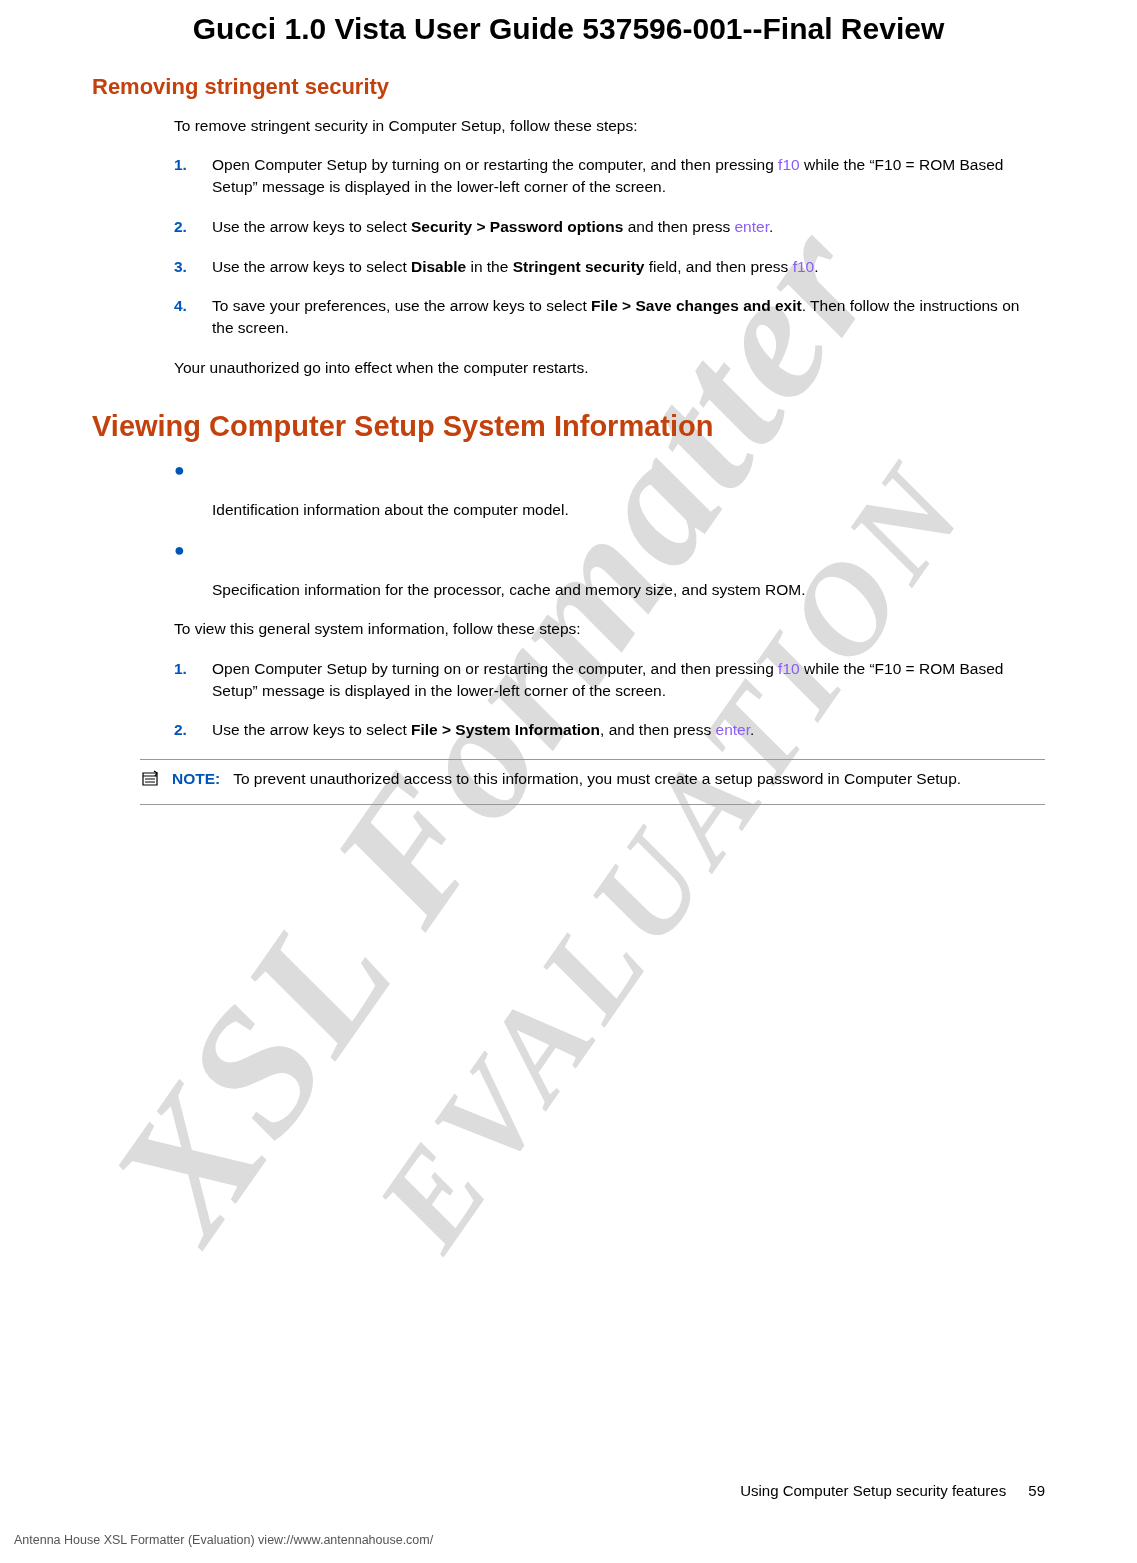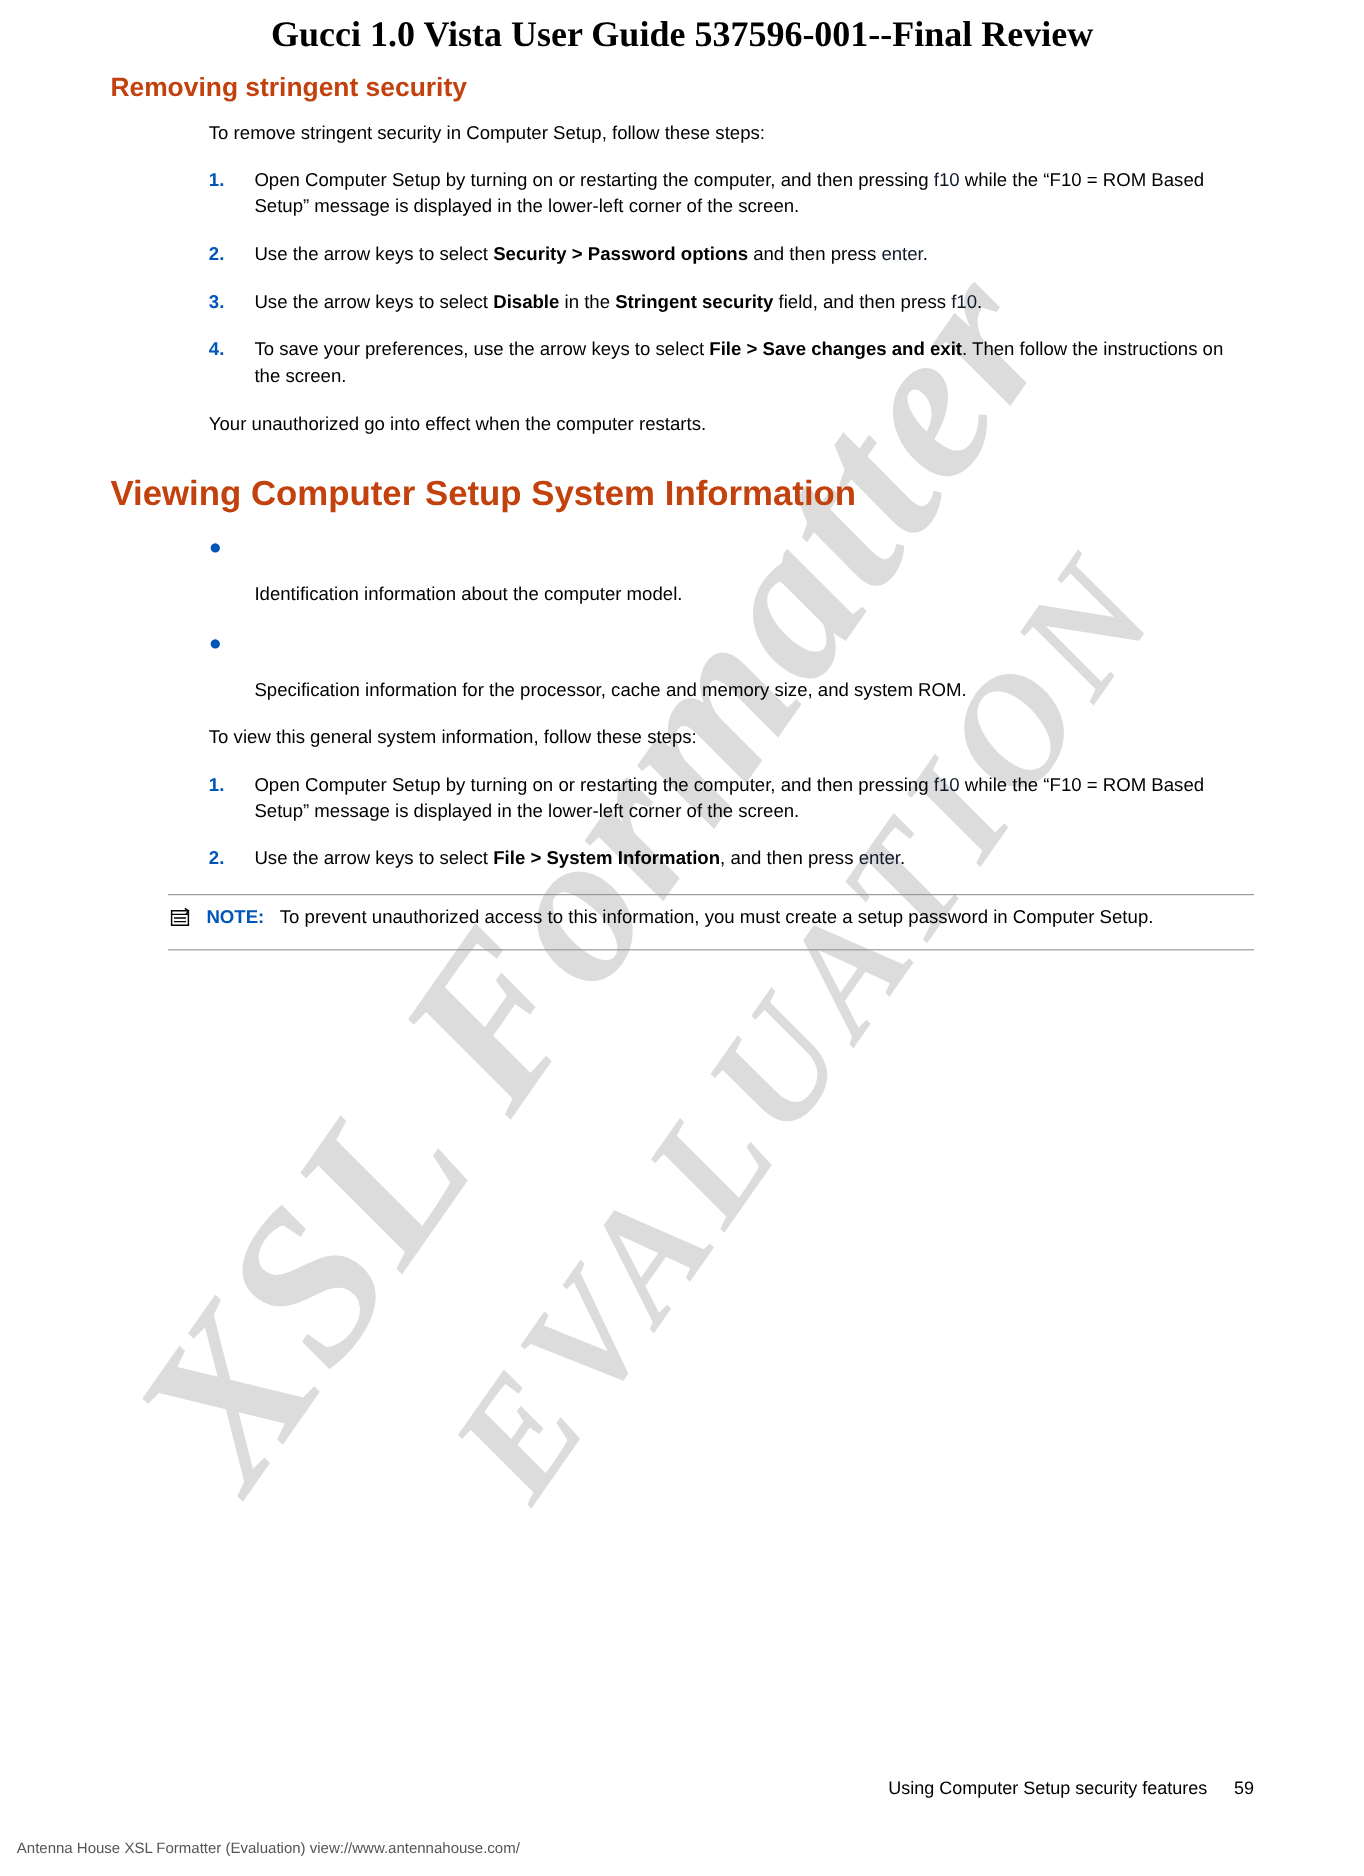--- a/index.html
+++ b/index.html
@@ -37,22 +37,21 @@
     .content {
       position: relative;
       z-index: 1;
       padding: 0 92px;
     }
     .page-title {
       font-size: 30px;
       font-weight: bold;
       text-align: center;
       margin-top: 8px;
-      margin-bottom: 8px;
-      font-family: Liberation Serif, serif;
+      margin-bottom: 22px;
     }
     .h2 {
       color: #c2410c;
       font-size: 22px;
       font-weight: bold;
       margin-top: 8px;
       margin-bottom: 12px;
     }
     .h2.big {
       font-size: 29px;
@@ -87,21 +86,21 @@
     }
     .ul-bullet {
       color: #0055b8;
       width: 38px;
       flex-shrink: 0;
       font-size: 18px;
       line-height: 1;
       padding-top: 2px;
     }
     .ul-text { flex: 1; margin-top: 40px; }
-    .key { color: #0f172a; }
+    .key { color: #8b5cf6; }
     b { font-weight: bold; }
     .note-box {
       margin-left: 48px;
       margin-top: 10px;
       border-top: 1px solid #999;
       border-bottom: 1px solid #999;
       padding: 8px 0;
       display: flex;
       gap: 10px;
     }

